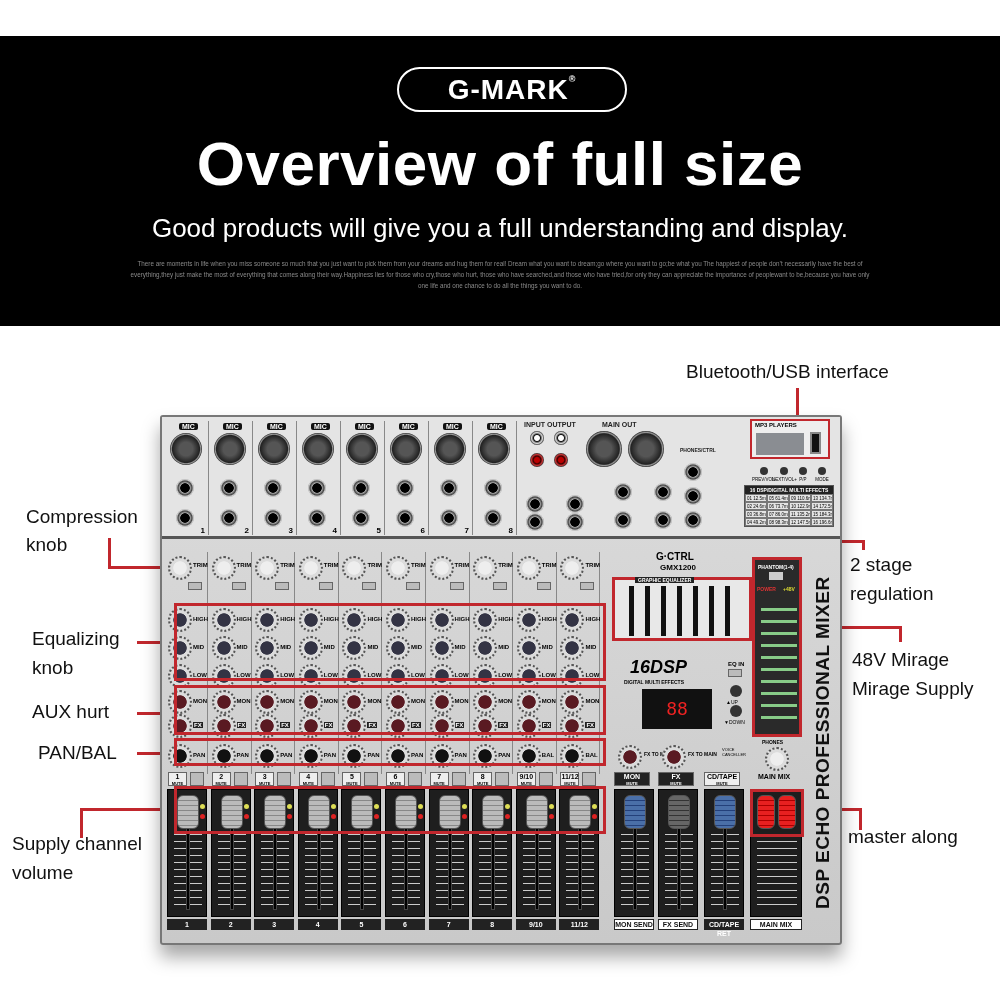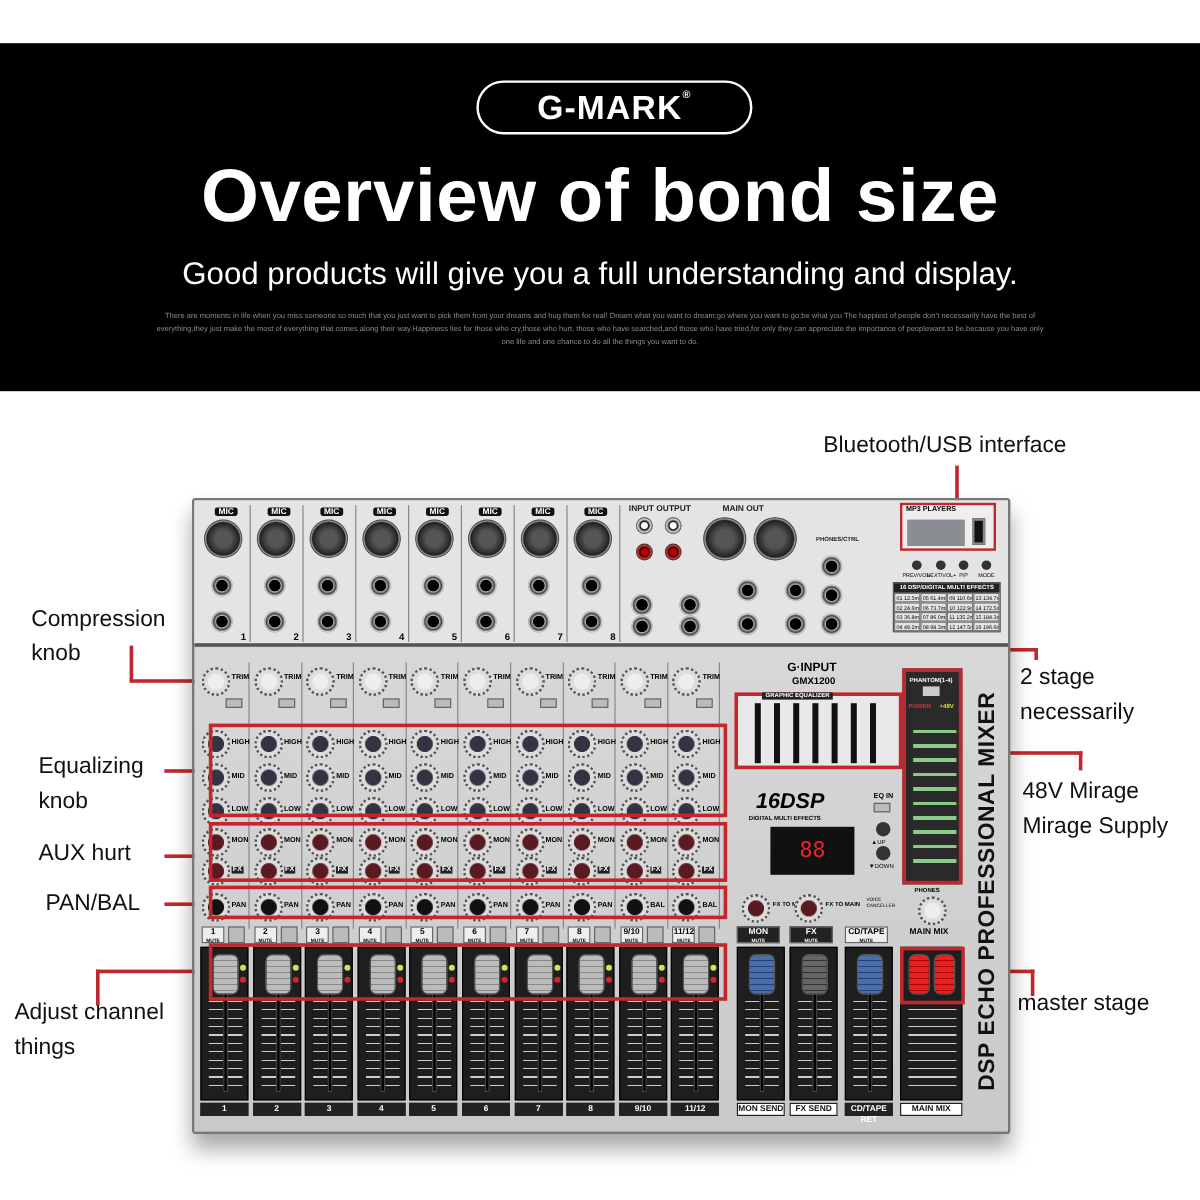--- a/index.html
+++ b/index.html
@@ -60,21 +60,21 @@
 .geqslider{position:absolute;top:6px;width:5px;height:50px;background:#111}
 .meterbox{position:absolute;left:590px;top:140px;width:50px;height:180px;background:#2a2a2a;border:3px solid #c1272d}
 .dsp{position:absolute;left:468px;top:240px;font-size:18px;font-weight:bold;font-style:italic}
 .seg{position:absolute;left:480px;top:272px;width:70px;height:40px;background:#111;color:#e22;font-size:18px;text-align:center;line-height:40px;font-family:"DejaVu Sans Mono",monospace}
 </style>
 </head>
 <body>
 
 <div class="banner"></div>
 <div class="logo"><span>G-MARK</span><sup>®</sup></div>
-<div class="headline">Overview of bond size</div>
+<div class="headline">Overview of full size</div>
 <div class="subhead">Good products will give you a full understanding and display.</div>
 <div class="fine">There are moments in life when you miss someone so much that you just want to pick them from your dreams and hug them for real! Dream what you want to dream;go where you want to go;be what you The happiest of people don’t necessarily have the best of everything,they just make the most of everything that comes along their way.Happiness lies for those who cry,those who hurt, those who have searched,and those who have tried,for only they can appreciate the importance of peoplewant to be,because you have only one life and one chance to do all the things you want to do.</div>
 
 <div class="callout" style="left:686px;top:358px">Bluetooth/USB interface</div>
 <div class="line" style="left:796px;top:388px;width:3px;height:30px"></div>
 
 <div class="callout" style="left:26px;top:503px">Compression</div>
 <div class="callout" style="left:26px;top:531px">knob</div>
 <div class="line" style="left:108px;top:538px;width:3px;height:30px"></div>
 <div class="line" style="left:108px;top:566px;width:68px;height:3px"></div>
@@ -82,36 +82,36 @@
 <div class="callout" style="left:32px;top:625px">Equalizing</div>
 <div class="callout" style="left:32px;top:654px">knob</div>
 <div class="line" style="left:137px;top:641px;width:38px;height:3px"></div>
 
 <div class="callout" style="left:32px;top:698px">AUX hurt</div>
 <div class="line" style="left:137px;top:712px;width:38px;height:3px"></div>
 
 <div class="callout" style="left:38px;top:739px">PAN/BAL</div>
 <div class="line" style="left:137px;top:752px;width:38px;height:3px"></div>
 
-<div class="callout" style="left:12px;top:830px">Adjust channel</div>
-<div class="callout" style="left:12px;top:859px">things</div>
+<div class="callout" style="left:12px;top:830px">Supply channel</div>
+<div class="callout" style="left:12px;top:859px">volume</div>
 <div class="line" style="left:80px;top:808px;width:3px;height:30px"></div>
 <div class="line" style="left:80px;top:808px;width:96px;height:3px"></div>
 
 <div class="callout" style="left:850px;top:551px">2 stage</div>
-<div class="callout" style="left:850px;top:580px">necessarily</div>
+<div class="callout" style="left:850px;top:580px">regulation</div>
 <div class="line" style="left:802px;top:540px;width:62px;height:3px"></div>
 <div class="line" style="left:862px;top:540px;width:3px;height:10px"></div>
 
 <div class="callout" style="left:852px;top:646px">48V Mirage</div>
 <div class="callout" style="left:852px;top:675px">Mirage Supply</div>
 <div class="line" style="left:804px;top:626px;width:98px;height:3px"></div>
 <div class="line" style="left:899px;top:626px;width:3px;height:16px"></div>
 
-<div class="callout" style="left:848px;top:823px">master stage</div>
+<div class="callout" style="left:848px;top:823px">master along</div>
 <div class="line" style="left:804px;top:808px;width:58px;height:3px"></div>
 <div class="line" style="left:859px;top:808px;width:3px;height:22px"></div>
 
 <div class="mixer">
   <div class="toprow">
     <div class="slot" style="left:4px">
         <span class="mic">MIC</span>
         <div class="xlr"></div>
         <div class="jack" style="left:10px;top:58px"></div>
         <div class="jack" style="left:10px;top:88px"></div>
@@ -496,21 +496,21 @@
     <div class="fstrip" style="left:397.40000000000003px">
         <div class="ticks"></div>
         <div class="track"></div>
         <div class="cap"></div>
         <div class="led" style="left:32px;top:14px;background:#dd5"></div>
         <div class="led" style="left:32px;top:24px;background:#d22"></div>
       </div>
     <div class="flabel dark" style="left:397.40000000000003px">11/12</div>
     </div>
 
-  <span style="position:absolute;left:494px;top:134px;font-size:10px;font-weight:bold">G·INPUT</span>
+  <span style="position:absolute;left:494px;top:134px;font-size:10px;font-weight:bold">G·CTRL</span>
   <span style="position:absolute;left:498px;top:146px;font-size:8px;font-weight:bold">GMX1200</span>
   <div class="geq">
     <span class="t">GRAPHIC EQUALIZER</span>
     <div class="geqslider" style="left:14px"></div>
     <div class="geqslider" style="left:30px"></div>
     <div class="geqslider" style="left:46px"></div>
     <div class="geqslider" style="left:62px"></div>
     <div class="geqslider" style="left:78px"></div>
     <div class="geqslider" style="left:94px"></div>
     <div class="geqslider" style="left:110px"></div>

